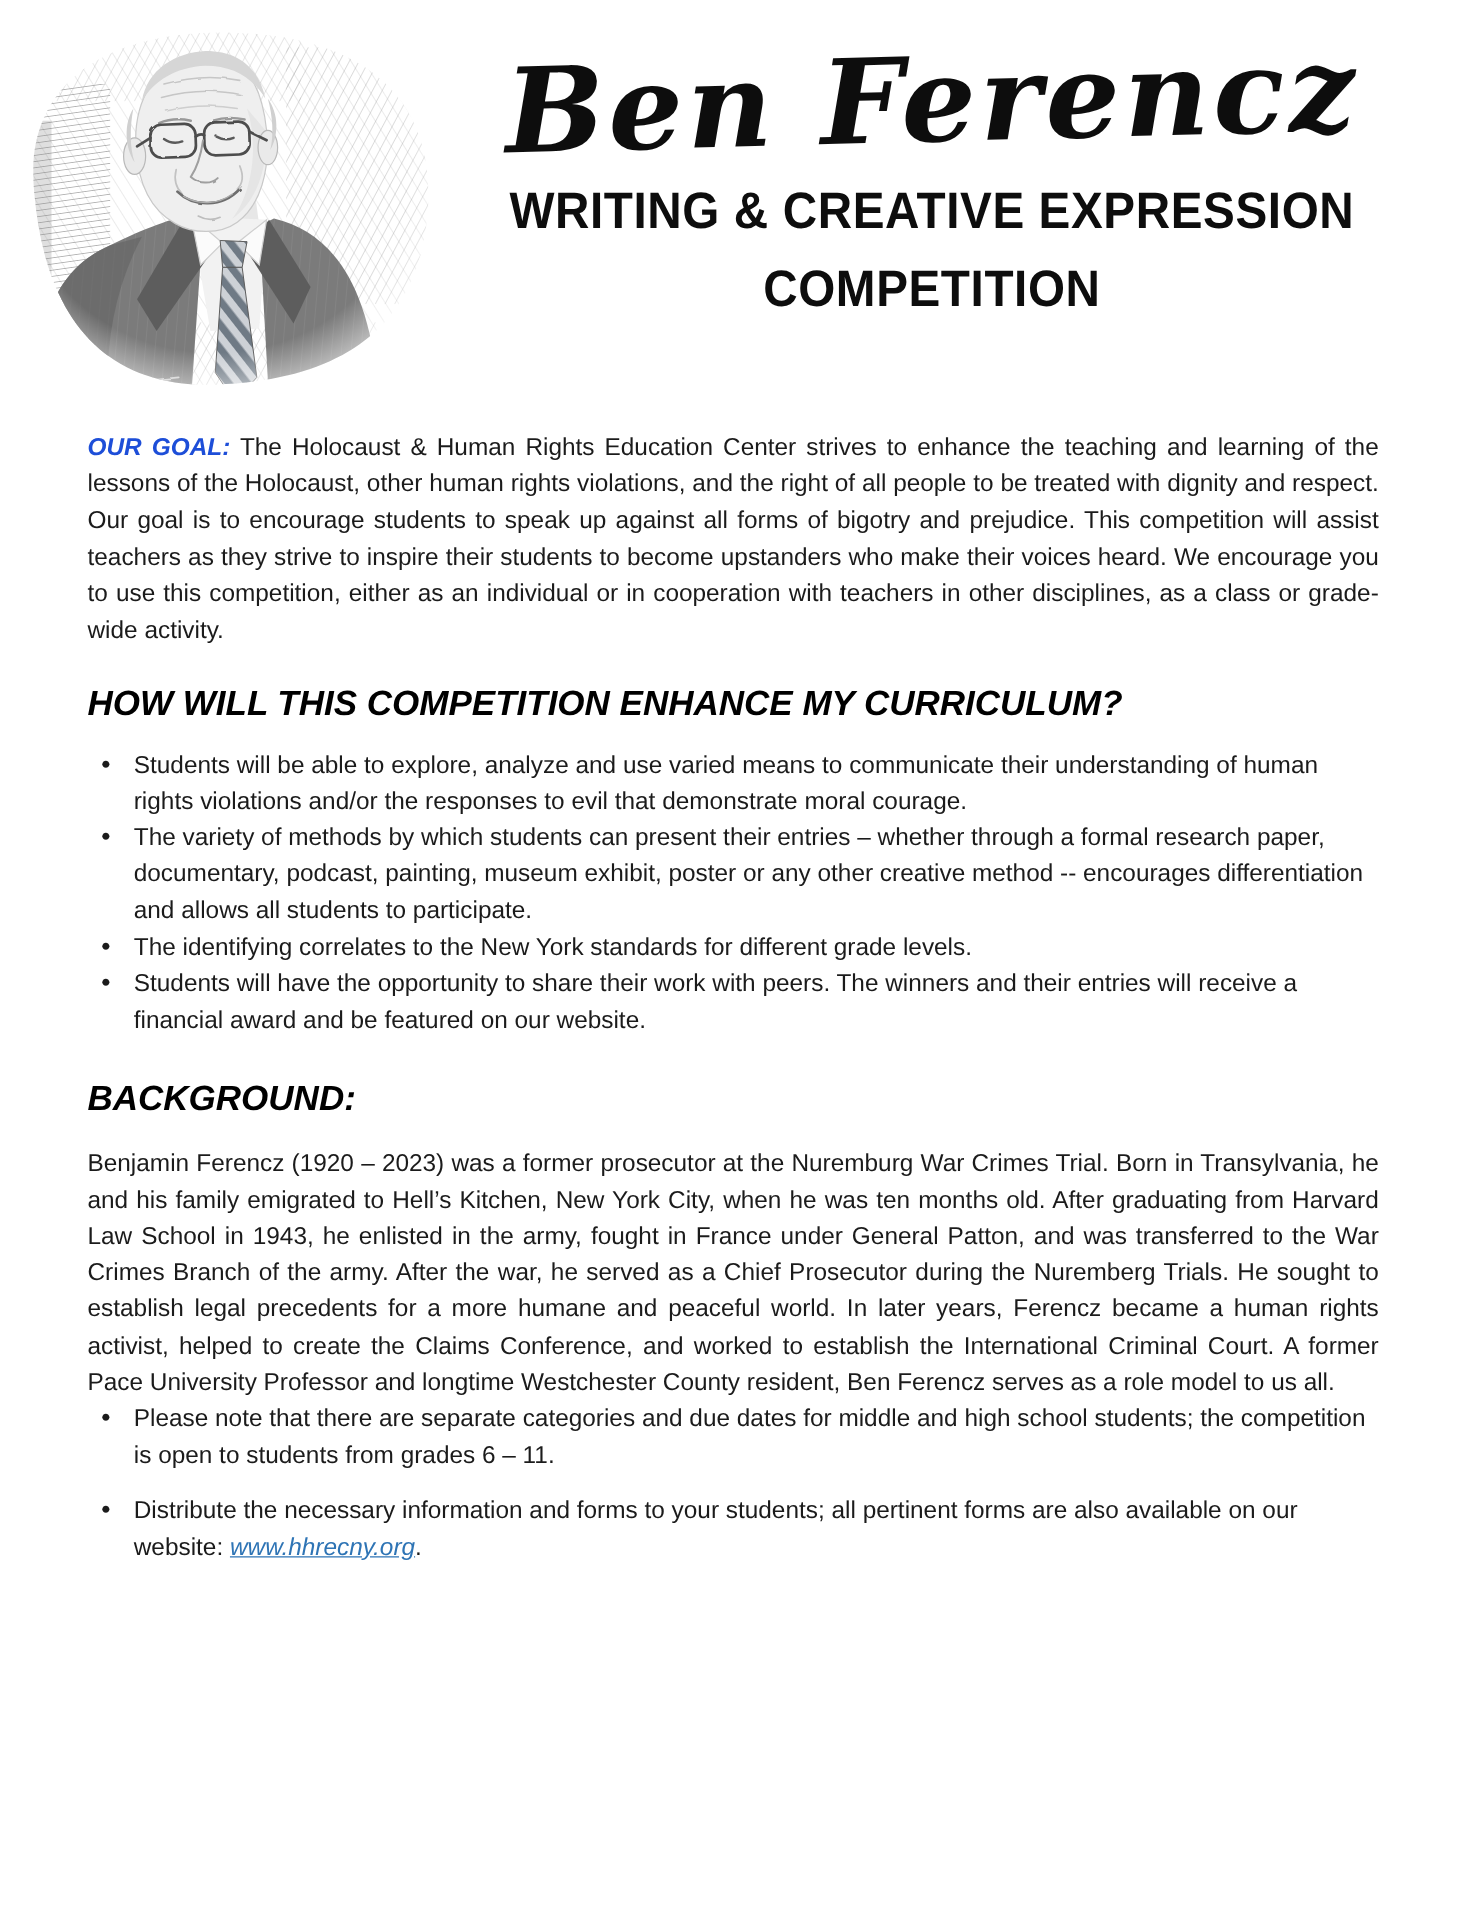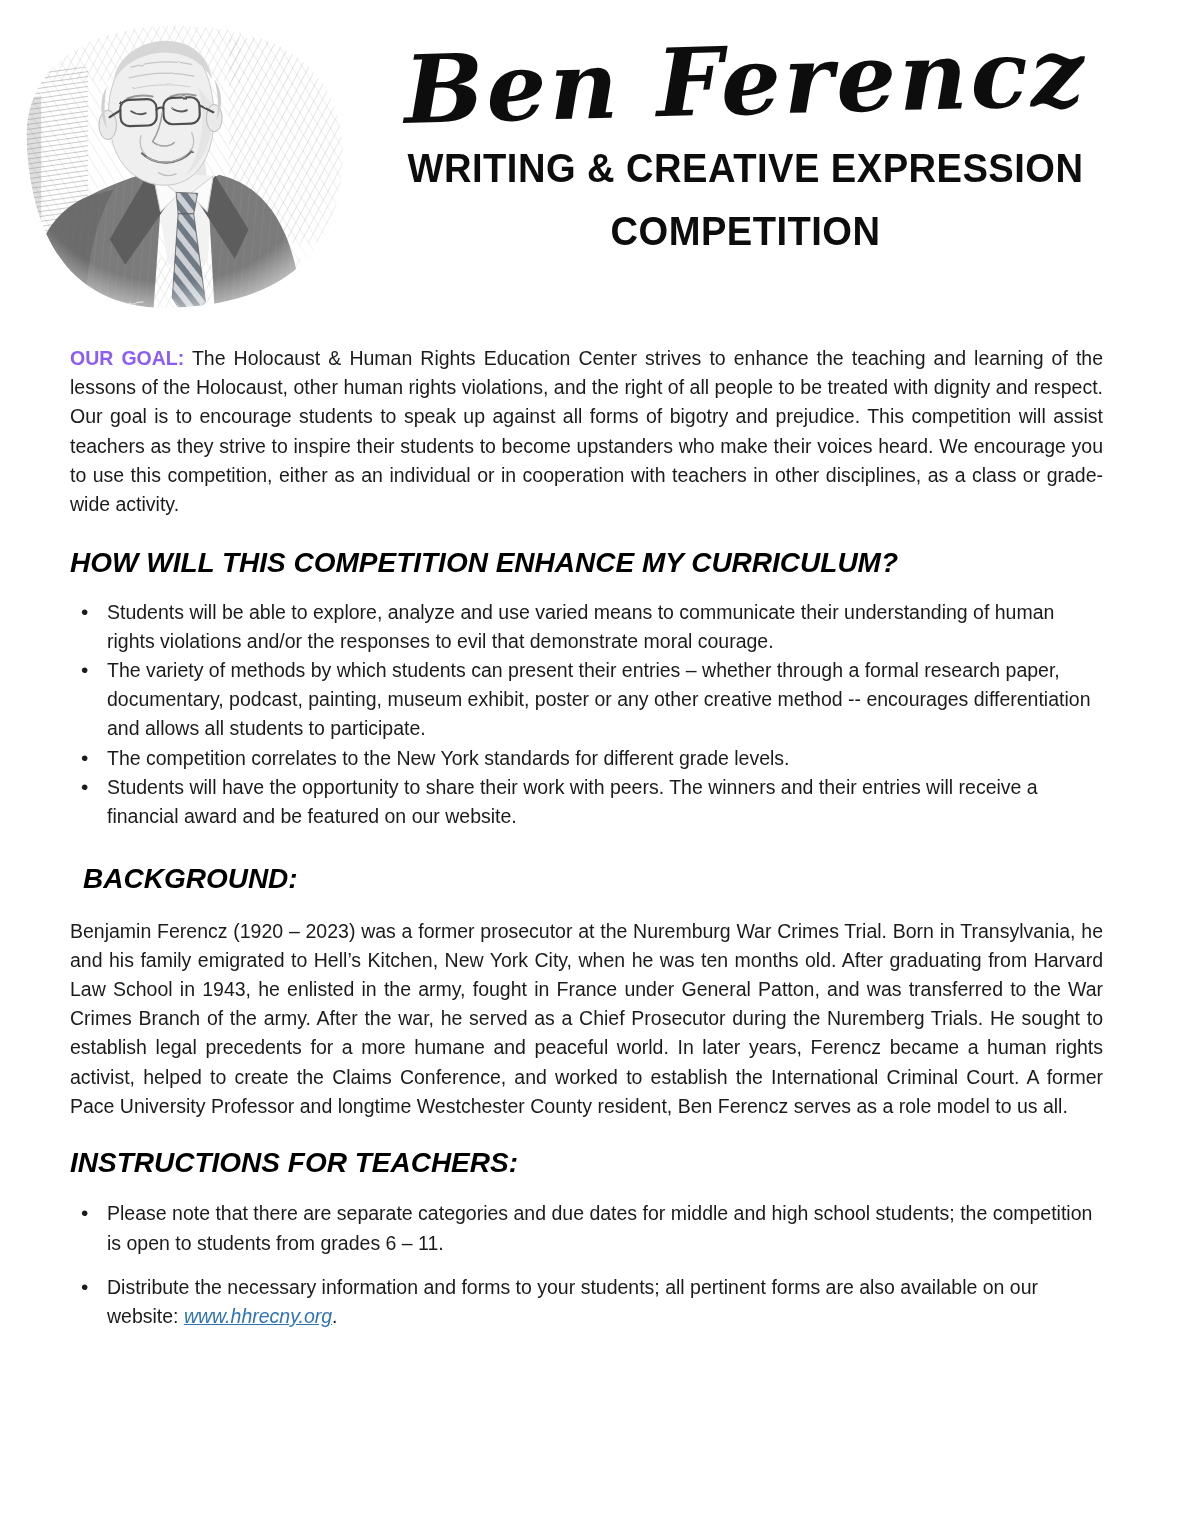--- a/index.html
+++ b/index.html
@@ -25,26 +25,26 @@
   }
   .subtitle-1 { margin-top:12px; }
   .subtitle-2 { margin-top:15px; }
   
   .doc-body {
     padding:10px 84px 0 70px;
     font-size:19.5px; line-height:29.2px;
   }
   .justify { text-align:justify; }
   .para { margin:0; }
-  .lead-label { font-weight:700; color:#8b5cf6; }
+  .lead-label { font-style:italic; font-weight:700; color:#1d4ed8; }
   .section-heading {
     font-size:28px; font-style:italic; font-weight:700; color:#000;
     margin:26px 0 16px 0; line-height:1.3;
   }
-  .section-heading.bg { margin:30px 0 19px 13px; }
+  .section-heading.bg { margin:30px 0 19px 0; }
   .section-heading.instr { margin:24px 0 18px 0; }
   ul.bullets { list-style:none; margin:0; padding:0; }
   ul.bullets li { position:relative; padding-left:37px; }
   ul.bullets li::before {
     content:"\2022"; position:absolute; left:11px; top:-1px;
     font-size:21px; color:#1b1b1b;
   }
   ul.spaced li + li { margin-top:15px; }
   a.doc-link { color:#2e74b5; text-decoration:underline;font-style:italic; }
 </style>
@@ -150,27 +150,26 @@
   </header>
 
   <main class="doc-body">
 
     <p class="para justify"><span class="lead-label">OUR GOAL:</span> <span>The Holocaust &amp; Human Rights Education Center strives to enhance the teaching and learning of the lessons of the Holocaust, other human rights violations, and the right of all people to be treated with dignity and respect. Our goal is to encourage students to speak up against all forms of bigotry and prejudice. This competition will assist teachers as they strive to inspire their students to become upstanders who make their voices heard. We encourage you to use this competition, either as an individual or in cooperation with teachers in other disciplines, as a class or grade-wide activity.</span></p>
 
     <h2 class="section-heading">HOW WILL THIS COMPETITION ENHANCE MY CURRICULUM?</h2>
     <ul class="bullets tight">
       <li><span>Students will be able to explore, analyze and use varied means to communicate their understanding of human rights violations and/or the responses to evil that demonstrate moral courage.</span></li>
       <li><span>The variety of methods by which students can present their entries – whether through a formal research paper, documentary, podcast, painting, museum exhibit, poster or any other creative method -- encourages differentiation and allows all students to participate.</span></li>
-      <li><span>The competition correlates to the New York standards for different grade levels.</span></li>
+      <li><span>The identifying correlates to the New York standards for different grade levels.</span></li>
       <li><span>Students will have the opportunity to share their work with peers. The winners and their entries will receive a financial award and be featured on our website.</span></li>
     </ul>
 
     <h2 class="section-heading bg">BACKGROUND:</h2>
     <p class="para justify">Benjamin Ferencz (1920 – 2023) was a former prosecutor at the Nuremburg War Crimes Trial.  Born in Transylvania, he and his family emigrated to Hell’s Kitchen, New York City, when he was ten months old. After graduating from Harvard Law School in 1943, he enlisted in the army, fought in France under General Patton, and was transferred to the War Crimes Branch of the army. After the war, he served as a Chief Prosecutor during the Nuremberg Trials. He sought to establish legal precedents for a more humane and peaceful world. In later years, Ferencz became a human rights activist, helped to create the Claims Conference, and worked to establish the International Criminal Court. A former Pace University Professor and longtime Westchester County resident, Ben Ferencz serves as a role model to us all.</p>
 
-    <h2 class="section-heading instr">INSTRUCTIONS FOR TEACHERS:</h2>
     <ul class="bullets spaced">
       <li><span>Please note that there are separate categories and due dates for middle and high school students; the competition is open to students from grades 6 – 11.</span></li>
       <li><span>Distribute the necessary information and forms to your students; all pertinent forms are also available on our website: </span><a class="doc-link" href="#">www.hhrecny.org</a><span>.</span></li>
     </ul>
 
   </main>
 </div>
 
 </body></html>

